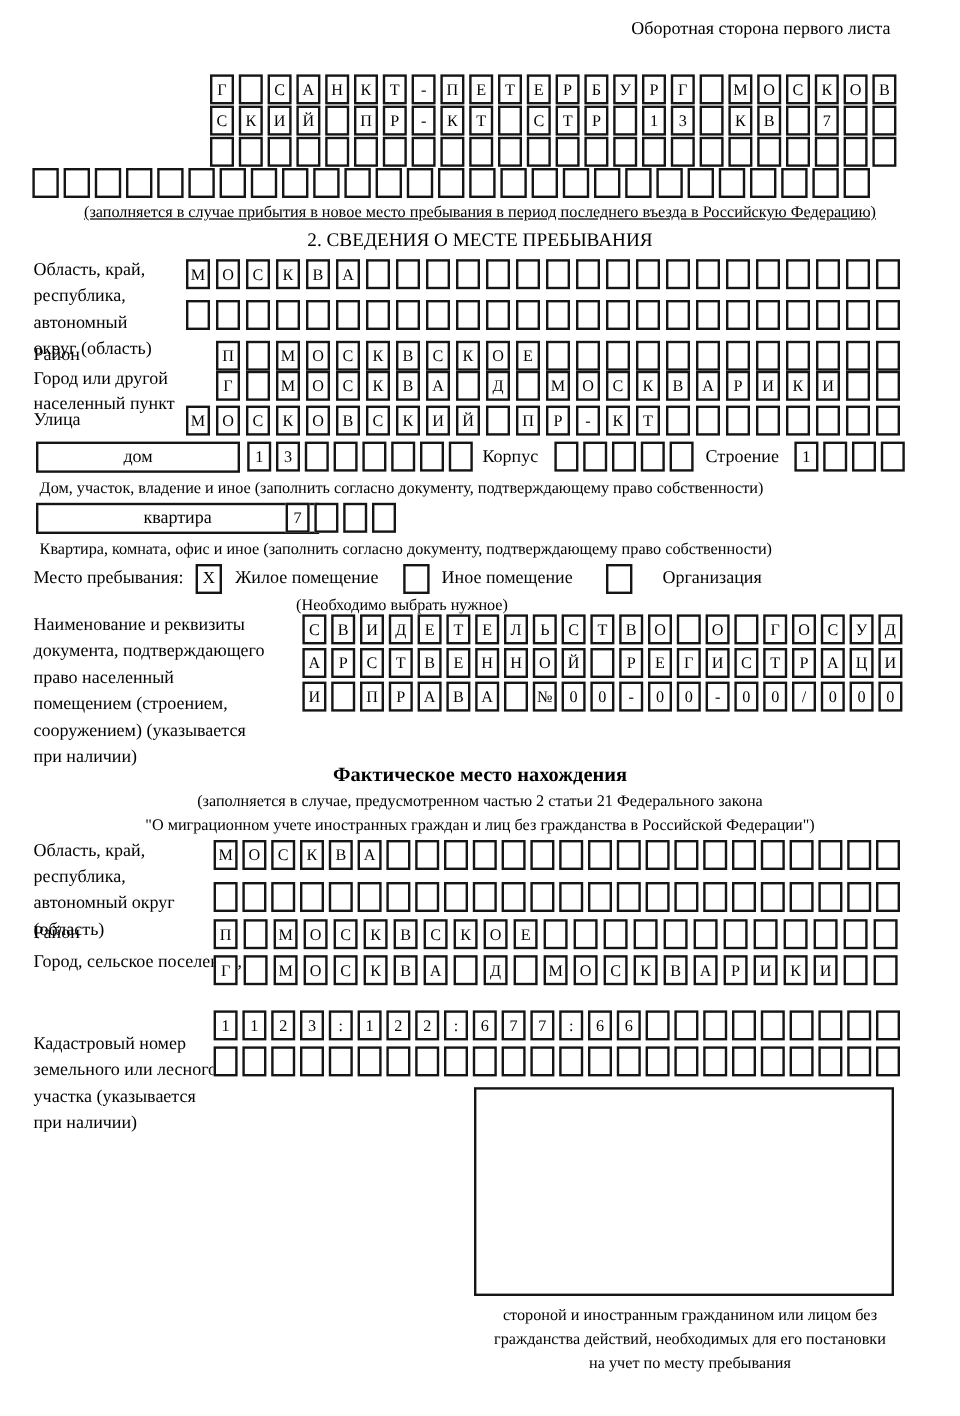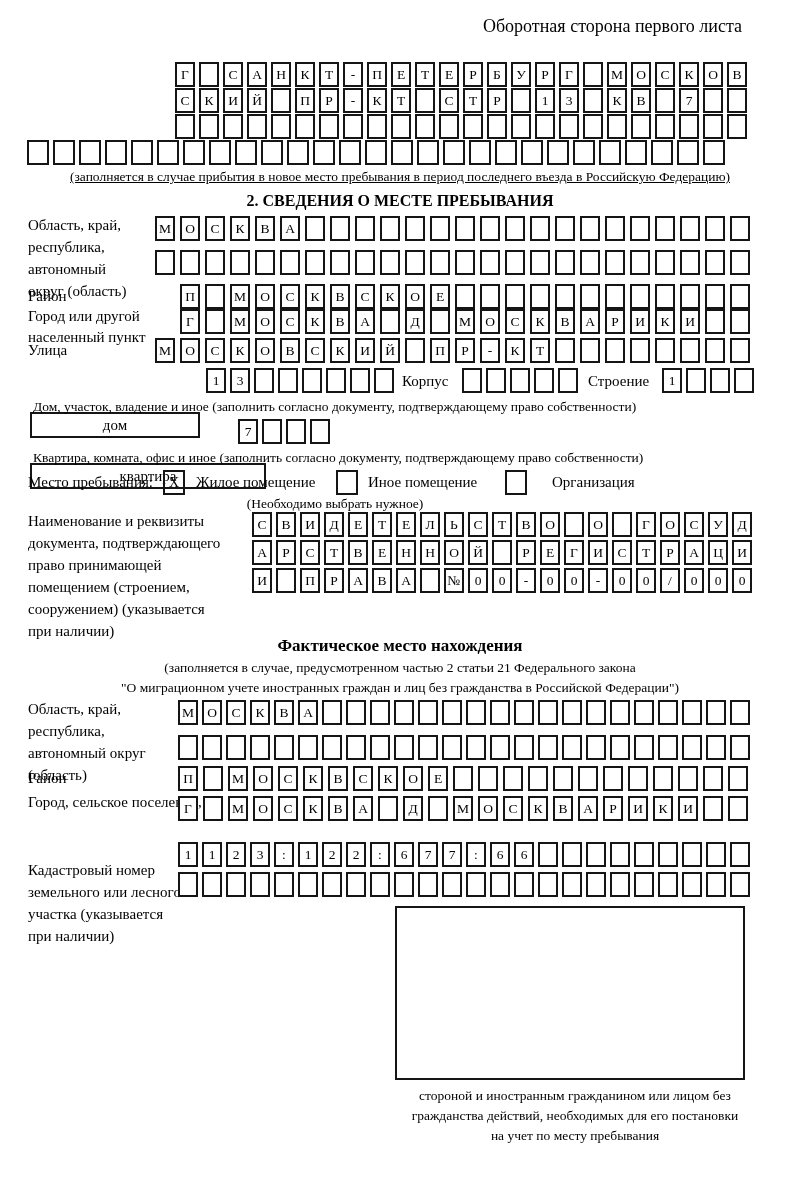--- a/index.html
+++ b/index.html
@@ -1,33 +1,33 @@
 <!DOCTYPE html>
 <html><head>
 <meta charset="utf-8">
 <style>
   html,body{margin:0;padding:0;background:#fff;}
   .page{position:relative;width:800px;height:1180px;background:#fff;overflow:hidden;
         font-family:"Liberation Serif","DejaVu Serif",serif;color:#000;}
   .abs{position:absolute;}
-  .note{font-size:18px;margin-left:32px;}
+  .note{font-size:15px;margin-left:32px;}
   .label{font-size:15px;line-height:22px;}
   .lh21{line-height:21px;}
   .caption{font-size:13.5px;}
   .center{left:0;width:800px;text-align:center;}
-  .title{font-size:16px;font-weight:bold;}
+  .title{font-size:16px;font-weight:normal;}
   .subtitle{font-size:17px;font-weight:bold;}
   .cells{display:flex;gap:4px;}
   .cell{box-sizing:border-box;flex:0 0 auto;width:20px;height:25px;border:2px solid #151515;
         display:flex;align-items:center;justify-content:center;
         font-size:13.5px;background:#fff;}
   .g5{gap:5px;}
   .w22 .cell{width:22px;}
   .widebox{box-sizing:border-box;border:2px solid #151515;height:26px;display:flex;
-        align-items:center;justify-content:center;font-size:15px;background:#fff;margin-top:44px;}
+        align-items:center;justify-content:center;font-size:15px;background:#fff;}
   .checkbox{width:22px;height:25px;border:2px solid #151515;box-sizing:border-box;
         display:flex;align-items:center;justify-content:center;font-size:14px;}
   .stamp{box-sizing:border-box;border:2px solid #151515;background:#fff;}
   .stamp-caption{font-size:13.5px;line-height:20px;text-align:center;}
 </style>
 </head>
 <body>
 
 <div class="page">
 
@@ -330,21 +330,21 @@
   <div class="abs label" style="left:196px;top:471px;">Жилое помещение</div>
   <div class="abs checkbox" style="left:336px;top:470px;"></div>
   <div class="abs label" style="left:368px;top:471px;">Иное помещение</div>
   <div class="abs checkbox" style="left:505px;top:470px;"></div>
   <div class="abs label" style="left:552px;top:471px;">Организация</div>
   <div class="abs caption" style="left:175px;top:496px;width:320px;text-align:center;">(Необходимо выбрать нужное)</div>
 
   <div class="abs label" style="left:28px;top:510px;width:225px;">
       <div>Наименование и реквизиты</div>
       <div>документа, подтверждающего</div>
-      <div>право принимающей</div>
+      <div>право населенный</div>
       <div>помещением (строением,</div>
       <div>сооружением) (указывается</div>
       <div>при наличии)</div>
     </div>
   <div class="abs cells" style="left:252px;top:512px;">
       <span class="cell">С</span>
       <span class="cell">В</span>
       <span class="cell">И</span>
       <span class="cell">Д</span>
       <span class="cell">Е</span>

